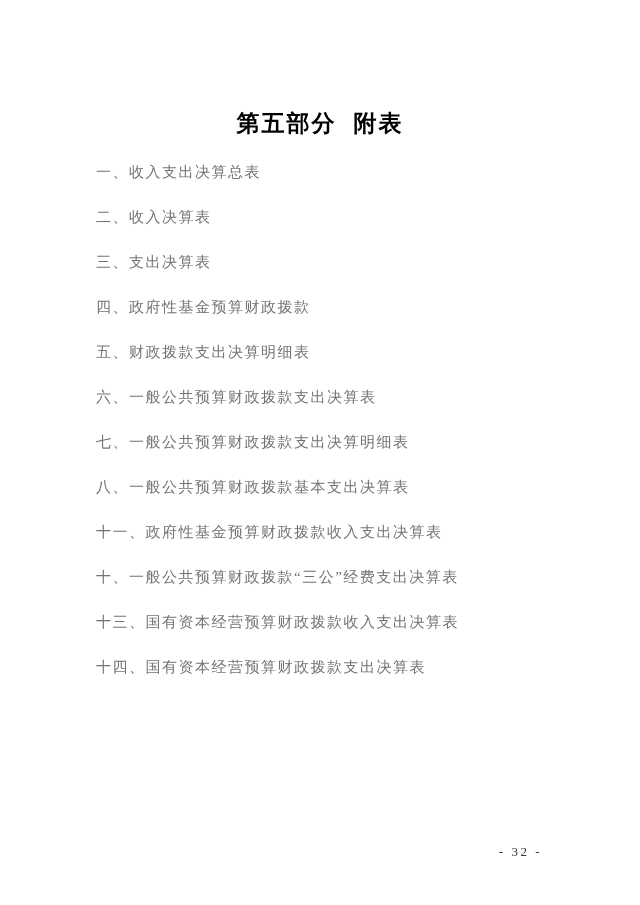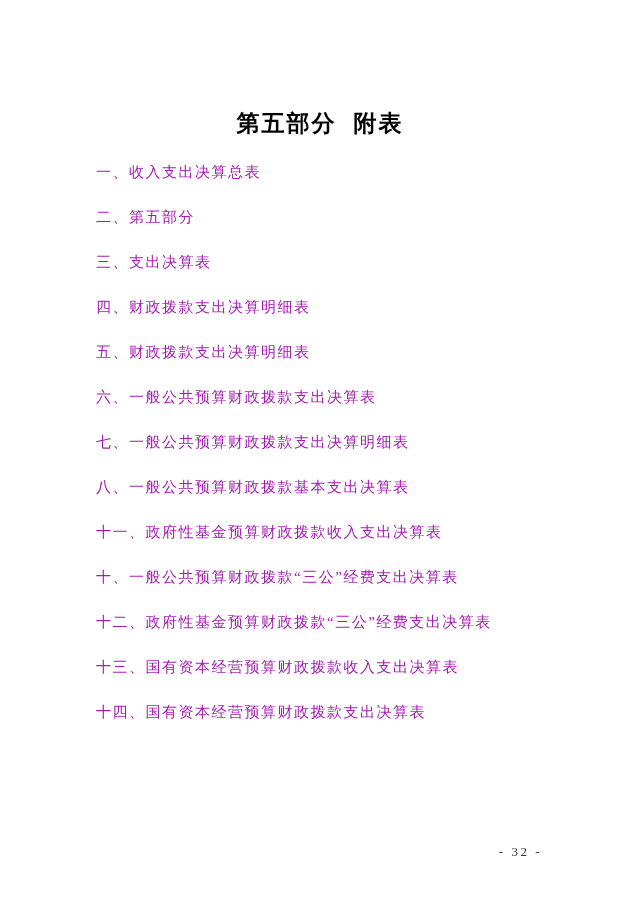--- a/index.html
+++ b/index.html
@@ -37,21 +37,21 @@
     margin: 0;
     padding: 0;
     list-style: none;
   }
   .toc li {
     font-size: 15px;
     letter-spacing: 1.5px;
     line-height: 20px;
     margin-bottom: 25px; 
     white-space: nowrap;
-    color: #a21caf;
+    color: #737373;
   }
   .page-number {
     position: absolute;
     right: 98px;
     bottom: 45px;
     font-size: 13px;
     letter-spacing: 2.5px;
     color: #333333;
     font-family: "Liberation Serif", serif;
     white-space: pre;
@@ -59,29 +59,28 @@
 </style>
 </head>
 <body>
 
 <div class="page">
 
   <h1 class="doc-title">第五部分  附表</h1>
 
   <ul class="toc">
     <li>一、收入支出决算总表</li>
-    <li>二、第五部分</li>
+    <li>二、收入决算表</li>
     <li>三、支出决算表</li>
-    <li>四、财政拨款支出决算明细表</li>
+    <li>四、政府性基金预算财政拨款</li>
     <li>五、财政拨款支出决算明细表</li>
     <li>六、一般公共预算财政拨款支出决算表</li>
     <li>七、一般公共预算财政拨款支出决算明细表</li>
     <li>八、一般公共预算财政拨款基本支出决算表</li>
     <li>十一、政府性基金预算财政拨款收入支出决算表</li>
     <li>十、一般公共预算财政拨款“三公”经费支出决算表</li>
-    <li>十二、政府性基金预算财政拨款“三公”经费支出决算表</li>
     <li>十三、国有资本经营预算财政拨款收入支出决算表</li>
     <li>十四、国有资本经营预算财政拨款支出决算表</li>
   </ul>
 
   <div class="page-number">- 32 -</div>
 
 </div>
 
 </body></html>

